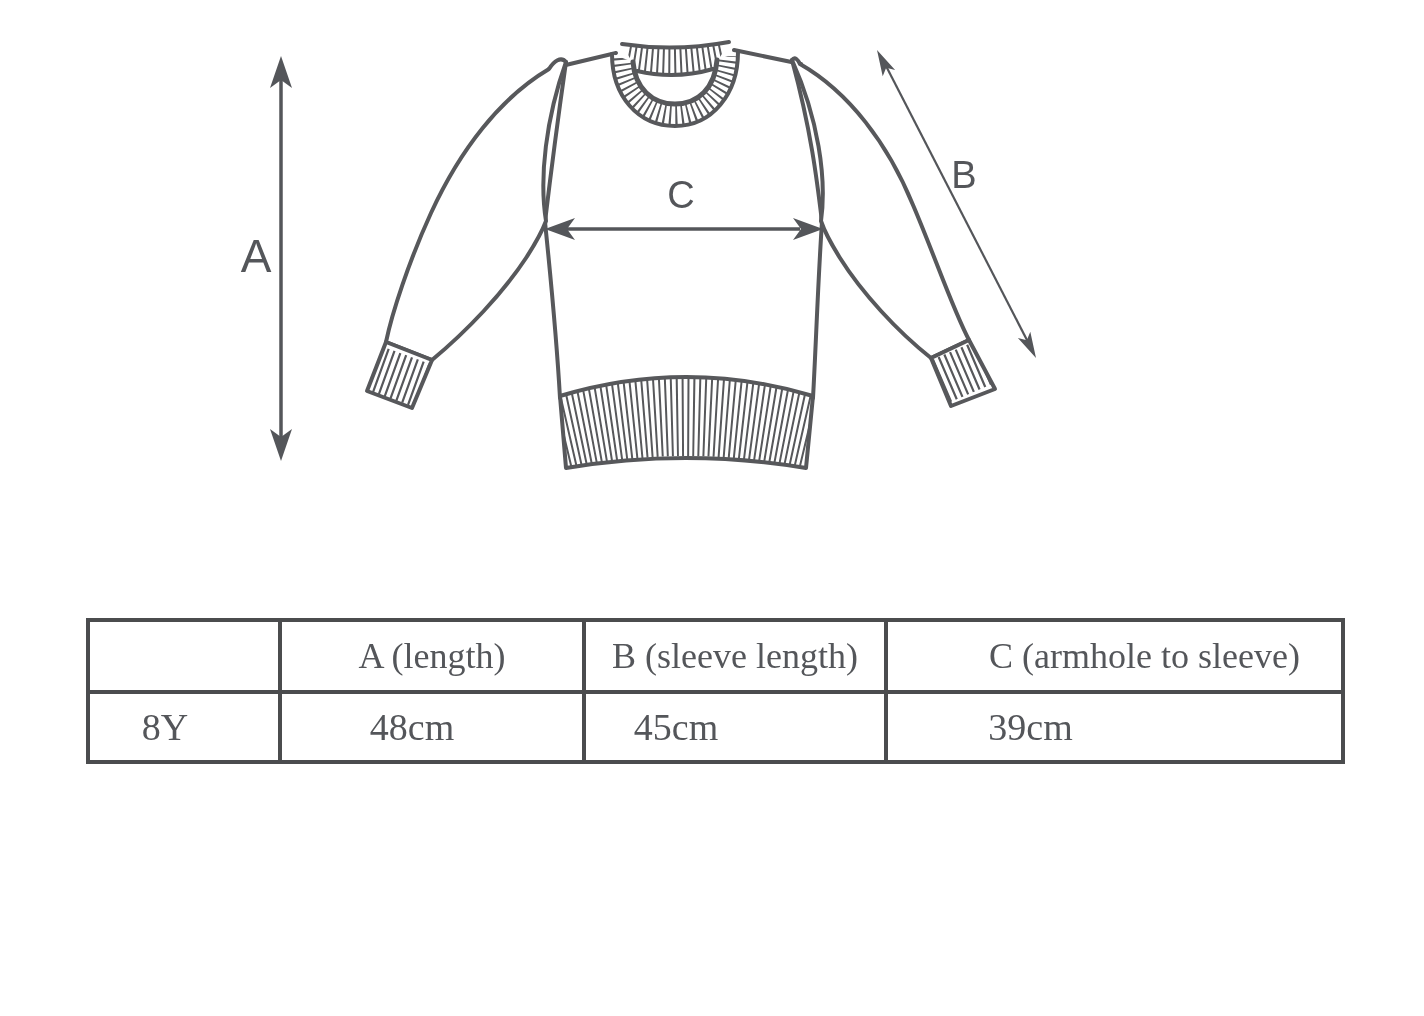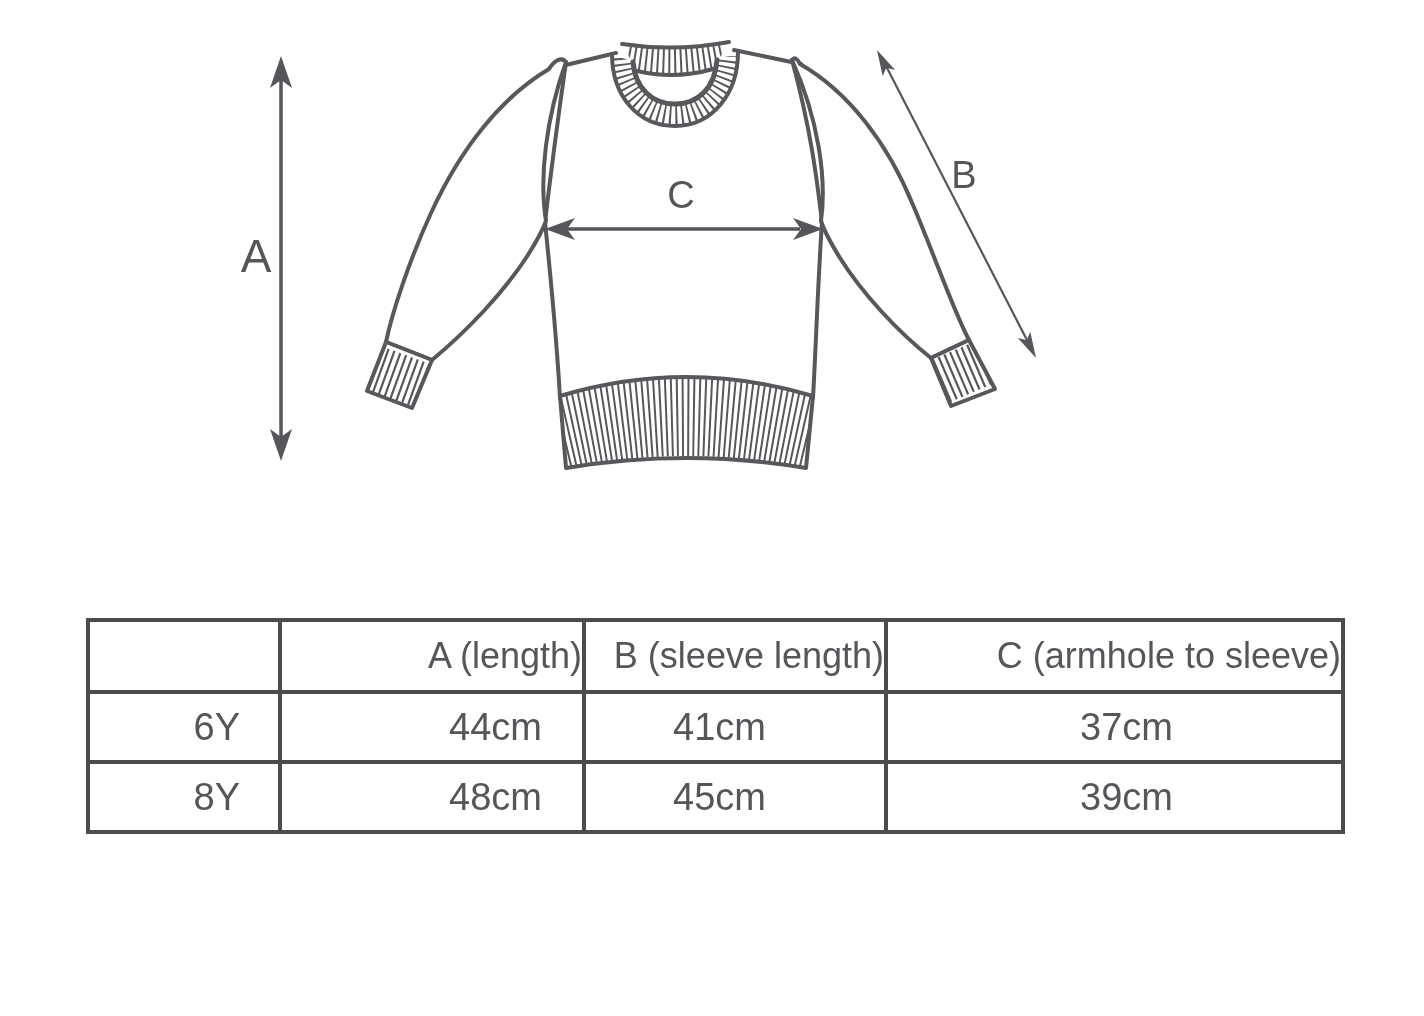--- a/index.html
+++ b/index.html
@@ -17,25 +17,26 @@
   }
   table.size-table{
     position:absolute;
     left:86px;top:618px;
     border-collapse:collapse;
     table-layout:fixed;
     color:#54565a;
   }
   table.size-table td, table.size-table th{
     border:4px solid #4b4c4e;
-    text-align:right;
+    text-align:center;
     font-weight:normal;
     font-size:38px;
     padding:0;
     background:#ffffff;
+    font-family:Liberation Serif, serif;
   }
   table.size-table th{font-size:36px;}
   tr.header-row{height:72px;}
   tr.data-row{height:70px;}
   td.corner{border:none;background:transparent;}
   .head-c{padding-left:60px !important;}
   .cell-size{padding-right:38px !important;}
   .cell-a{padding-right:40px !important;}
   .cell-b{padding-right:118px !important;}
   .cell-c{padding-right:168px !important;}
@@ -129,26 +130,20 @@
       <col style="width:457px">
     </colgroup>
     <tbody>
       <tr class="header-row">
         <td class="corner"></td>
         <th>A (length)</th>
         <th>B (sleeve length)</th>
         <th class="head-c">C (armhole to sleeve)</th>
       </tr>
       <tr class="data-row">
-        <td class="cell-size">6Y</td>
-        <td class="cell-a">44cm</td>
-        <td class="cell-b">41cm</td>
-        <td class="cell-c">37cm</td>
-      </tr>
-      <tr class="data-row">
         <td class="cell-size">8Y</td>
         <td class="cell-a">48cm</td>
         <td class="cell-b">45cm</td>
         <td class="cell-c">39cm</td>
       </tr>
     </tbody>
   </table>
 
 </div>
 

